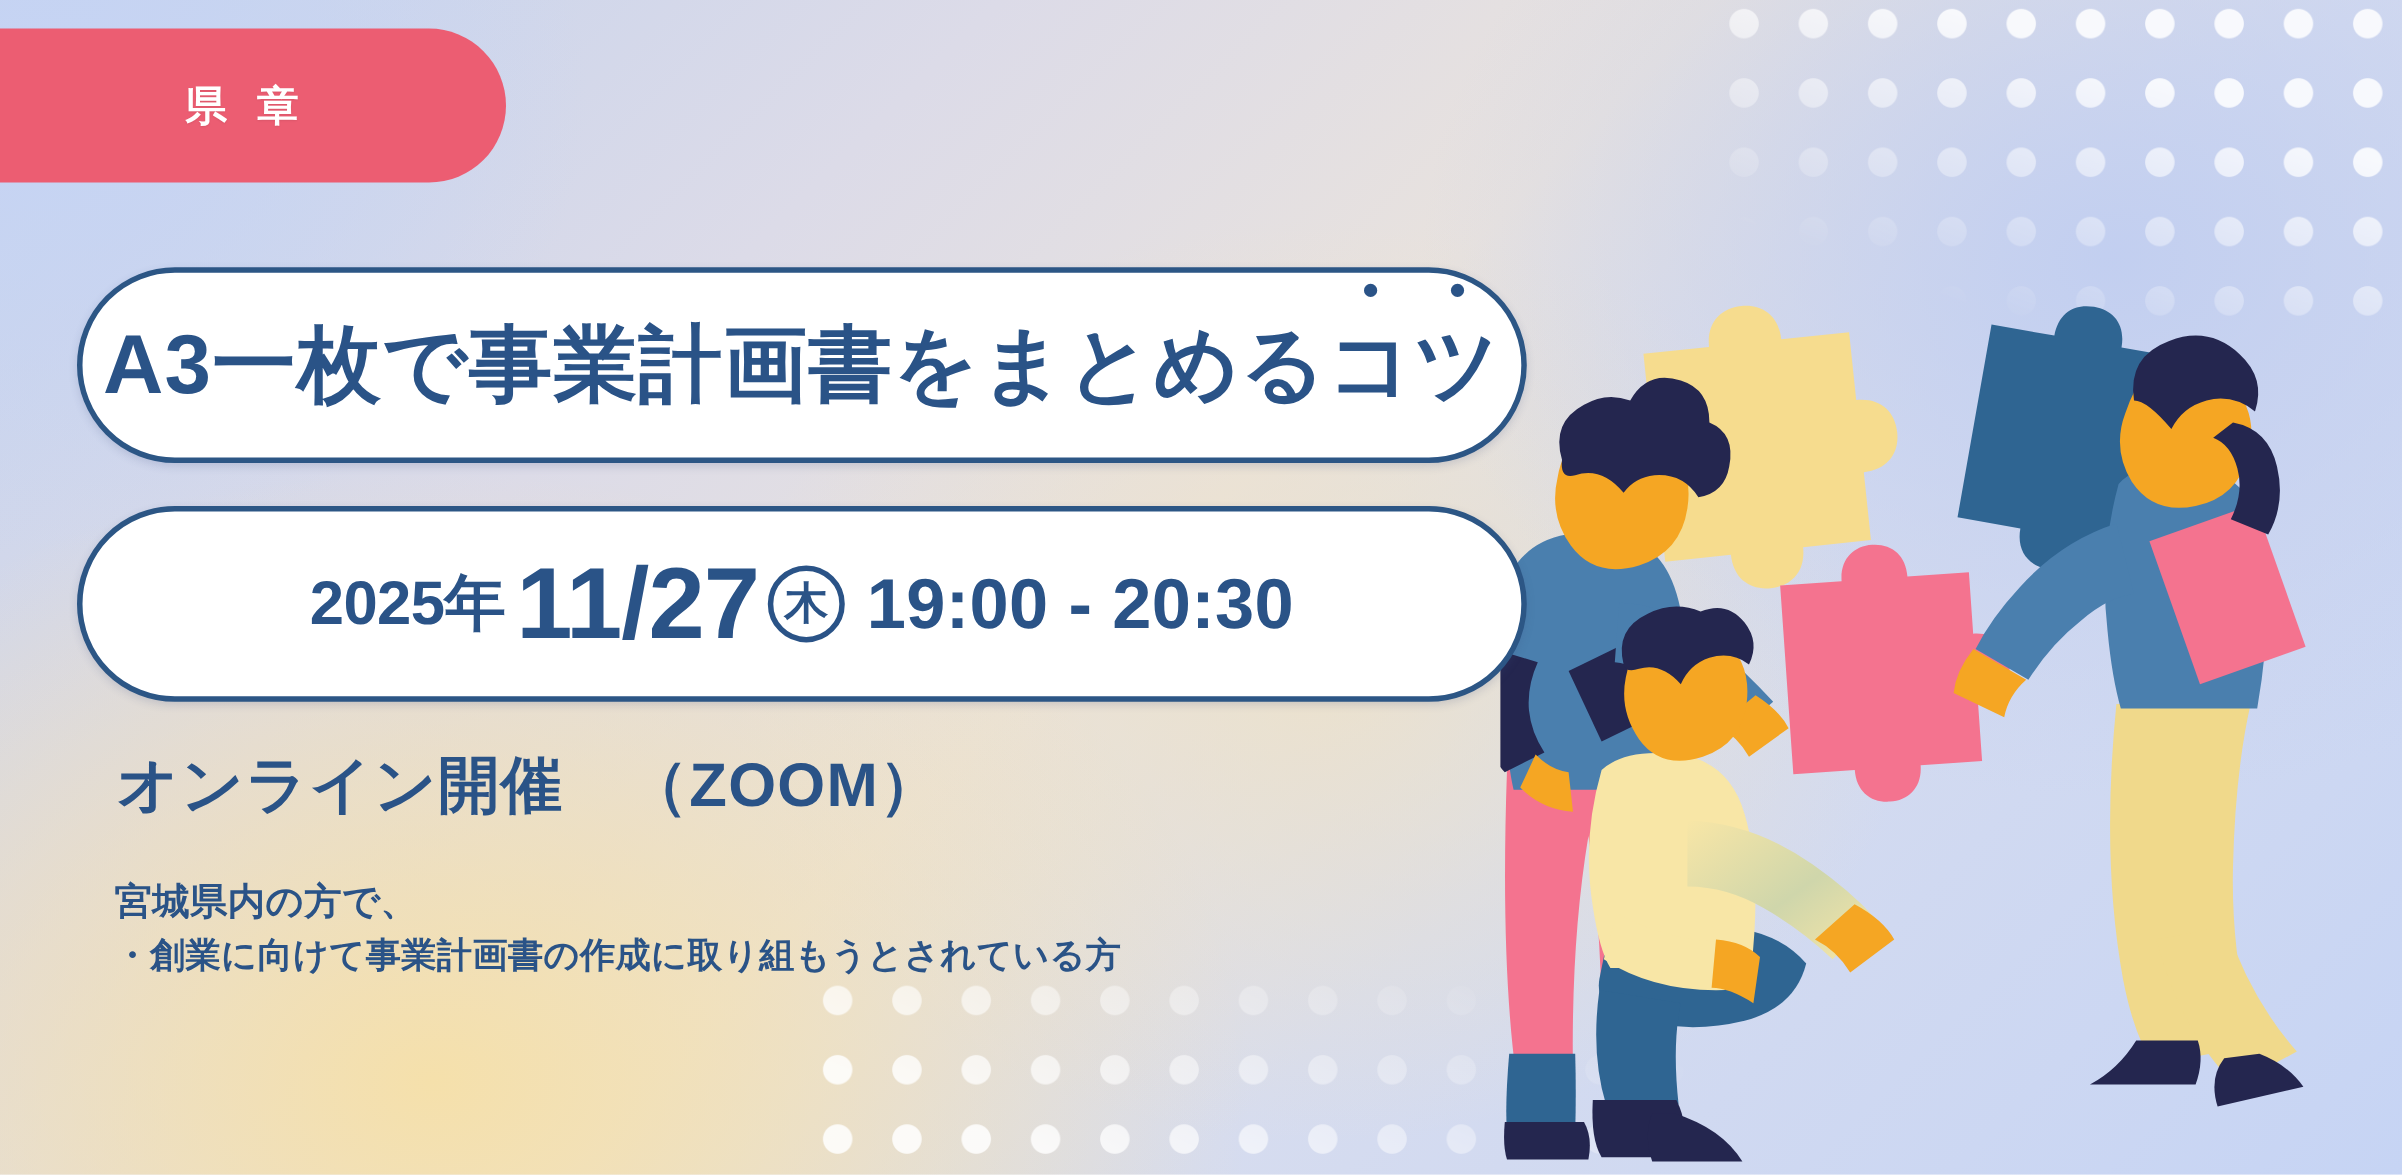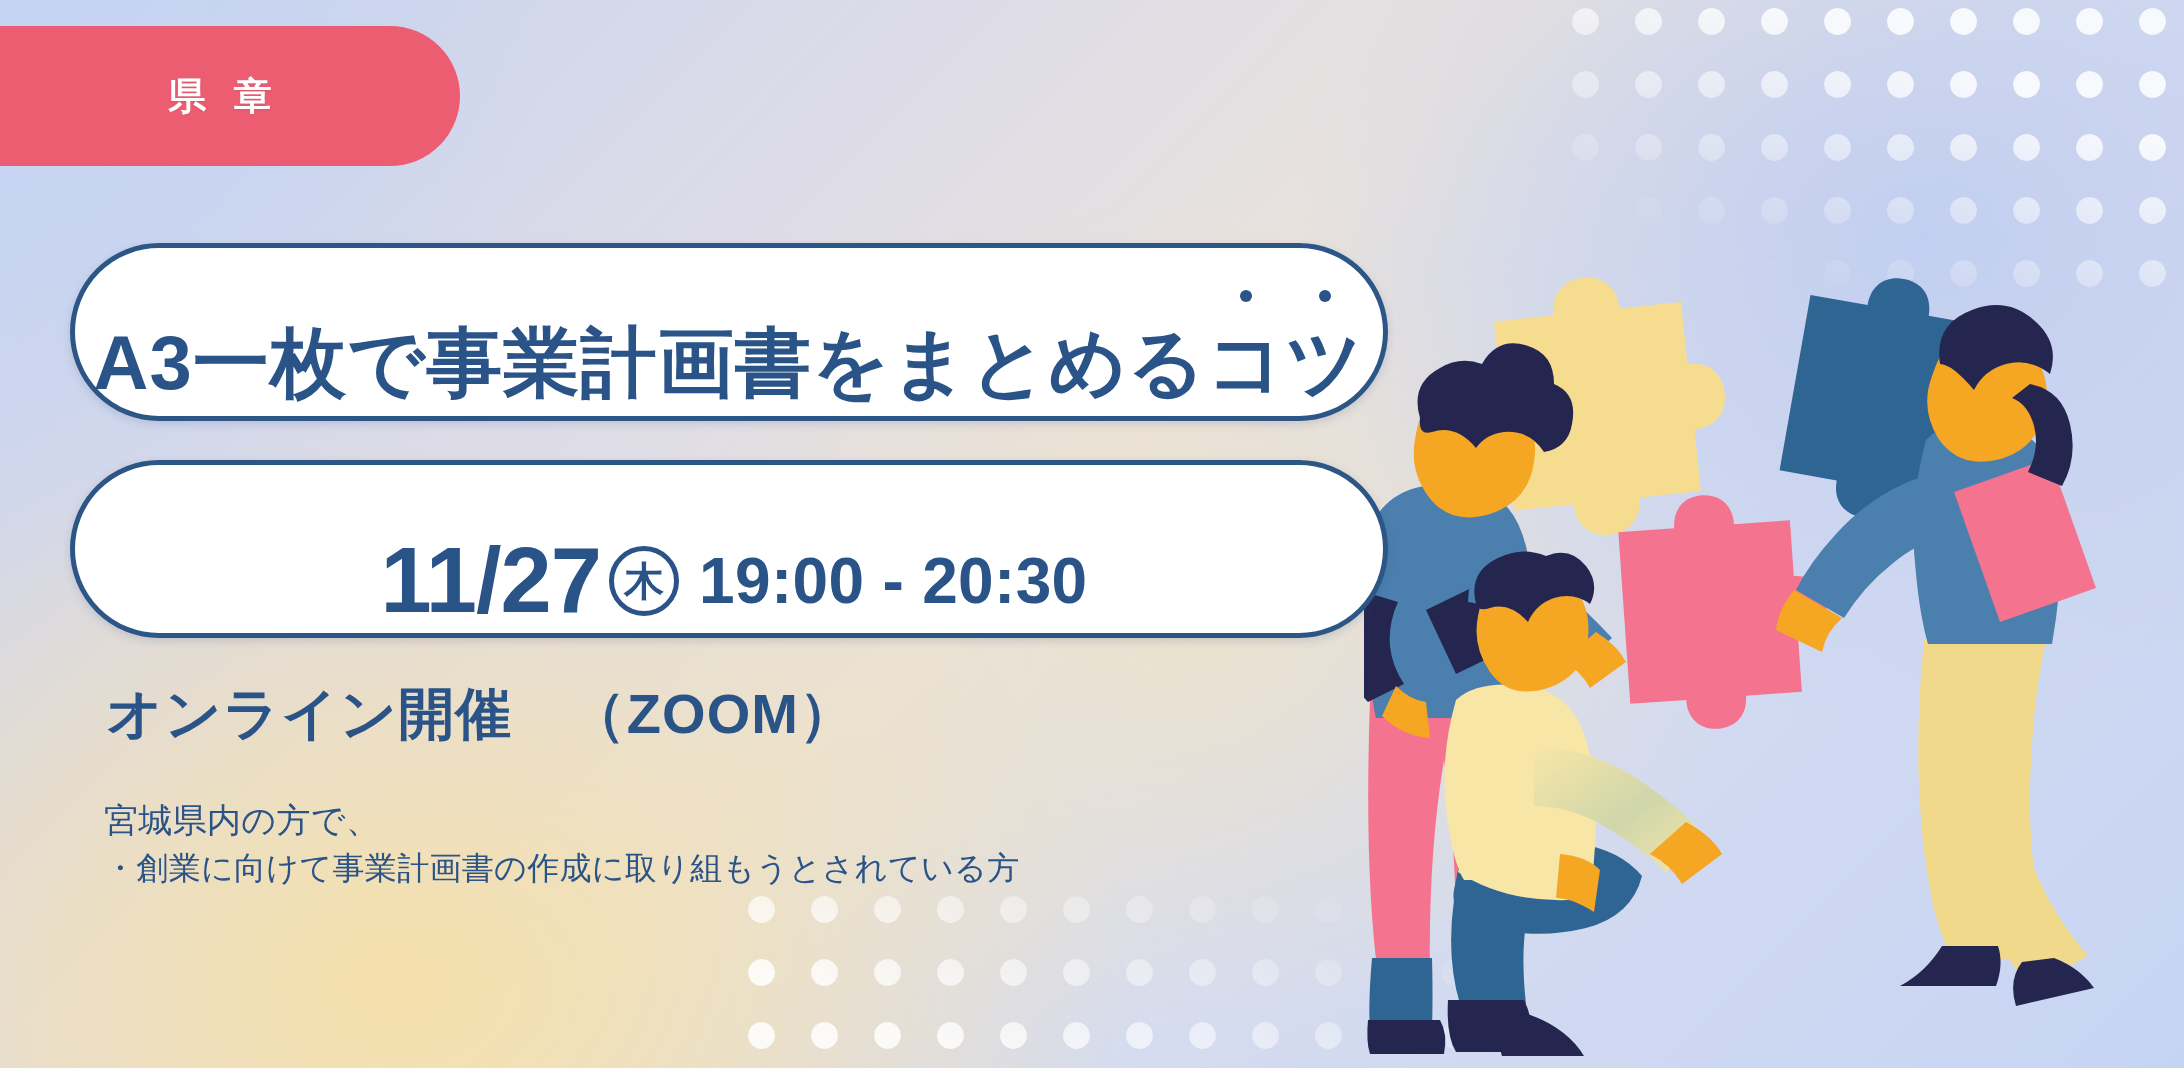--- a/index.html
+++ b/index.html
@@ -57,21 +57,21 @@
     text-shadow:0 1px 2px rgba(0,0,0,.08);
   }
 
   
   .pill{
     position:absolute;
     background:#ffffff;
     border:5px solid #2c5685;
     border-radius:90px;
     display:flex;
-    align-items:flex-end;
+    align-items:center;
     box-shadow:0 3px 8px rgba(60,80,130,.18);
   }
   .pill-title{
     left:70px; top:243px; width:1318px; height:178px;
     justify-content:center;
   }
   .pill-date{
     left:70px; top:460px; width:1318px; height:178px;
     justify-content:center;
   }
@@ -127,21 +127,21 @@
     color:#2a5387;
     font-size:56px;
     font-weight:bold;
     letter-spacing:.02em;
     white-space:nowrap;
   }
   .body-block{
     position:absolute;
     left:104px; top:795px;
     color:#2a5387;
-    font-weight:normal;
+    font-weight:bold;
   }
   .body-line{
     font-size:34px;
     line-height:1.48;
     letter-spacing:.01em;
     white-space:nowrap;
   }
   .body-line.big{ font-size:32px; }
 
   
@@ -257,20 +257,21 @@
   <div class="pill pill-title">
     <div class="title-text">
       <span>A3一枚で事業計画書をまとめる</span>
         <span class="em">コ</span>
         <span class="em">ツ</span>
     </div>
   </div>
 
   <div class="pill pill-date">
     <div class="date-line">
+      <span class="date-year">2025年</span>
       <span class="date-md">11/27</span>
       <span class="date-dow">木</span>
       <span class="date-time">19:00 - 20:30</span>
     </div>
   </div>
 
   <div class="subtitle">オンライン開催　（ZOOM）</div>
 
   <div class="body-block">
     <div class="body-line">宮城県内の方で、</div>

